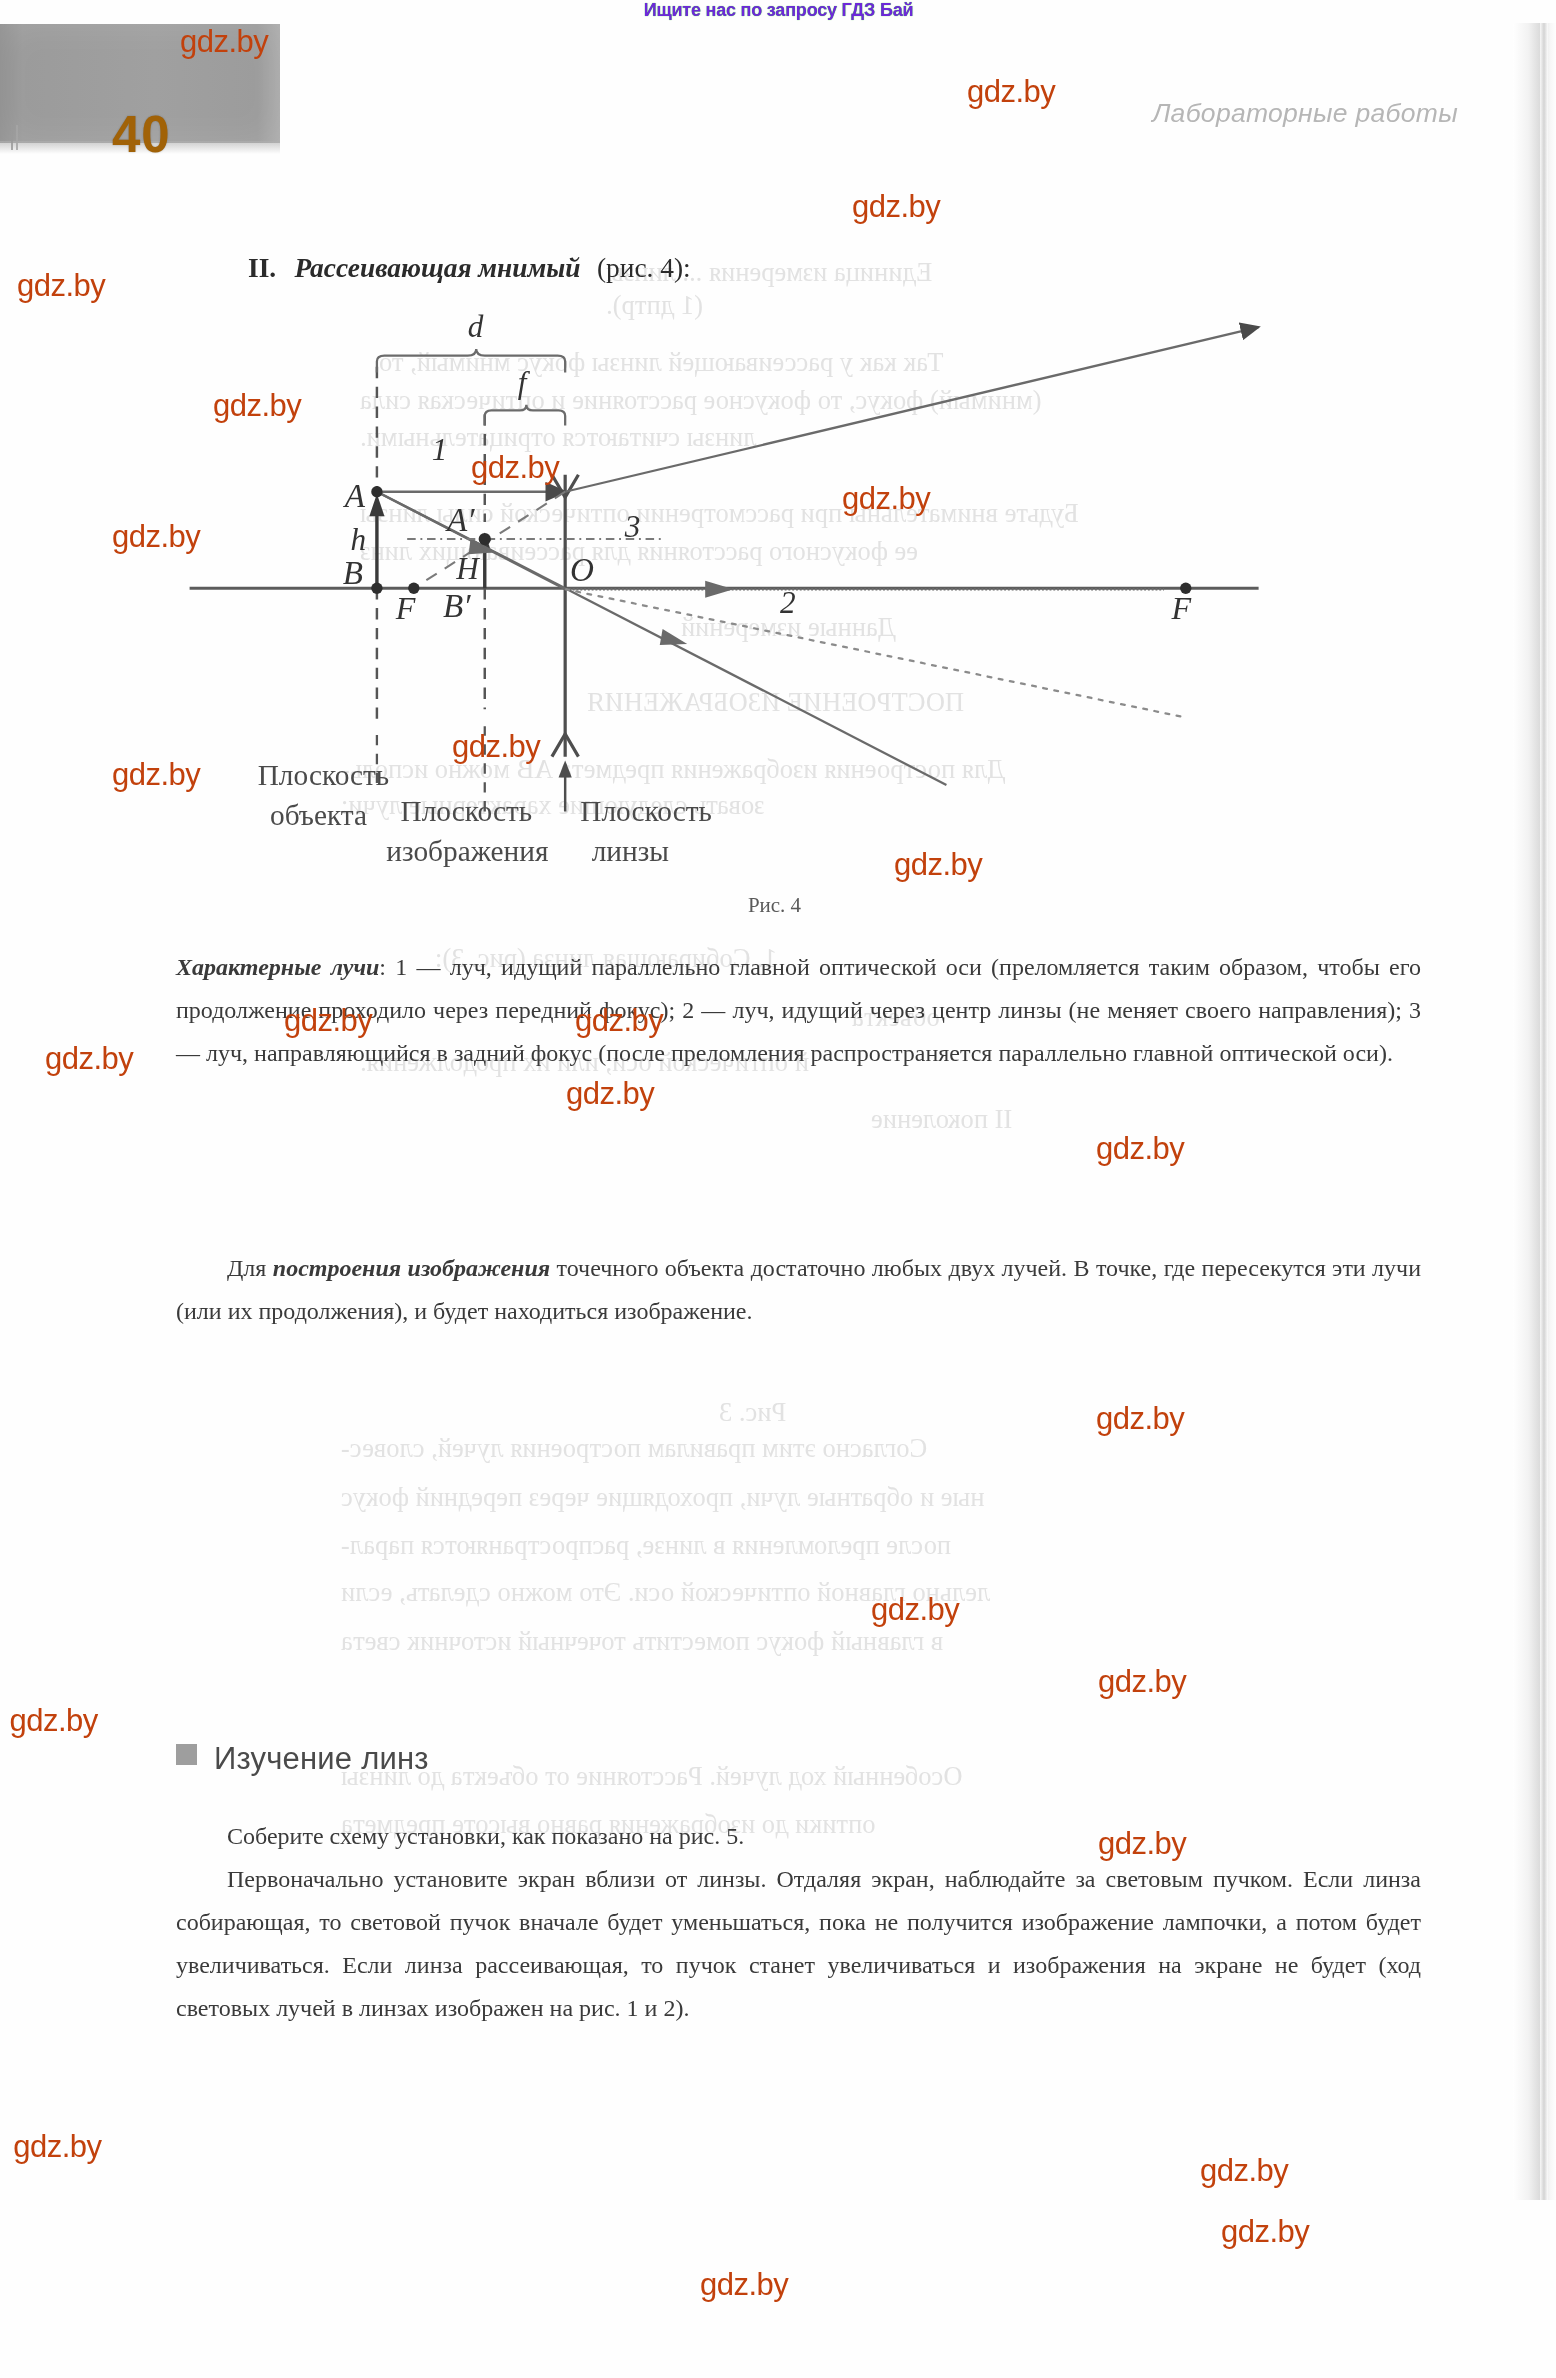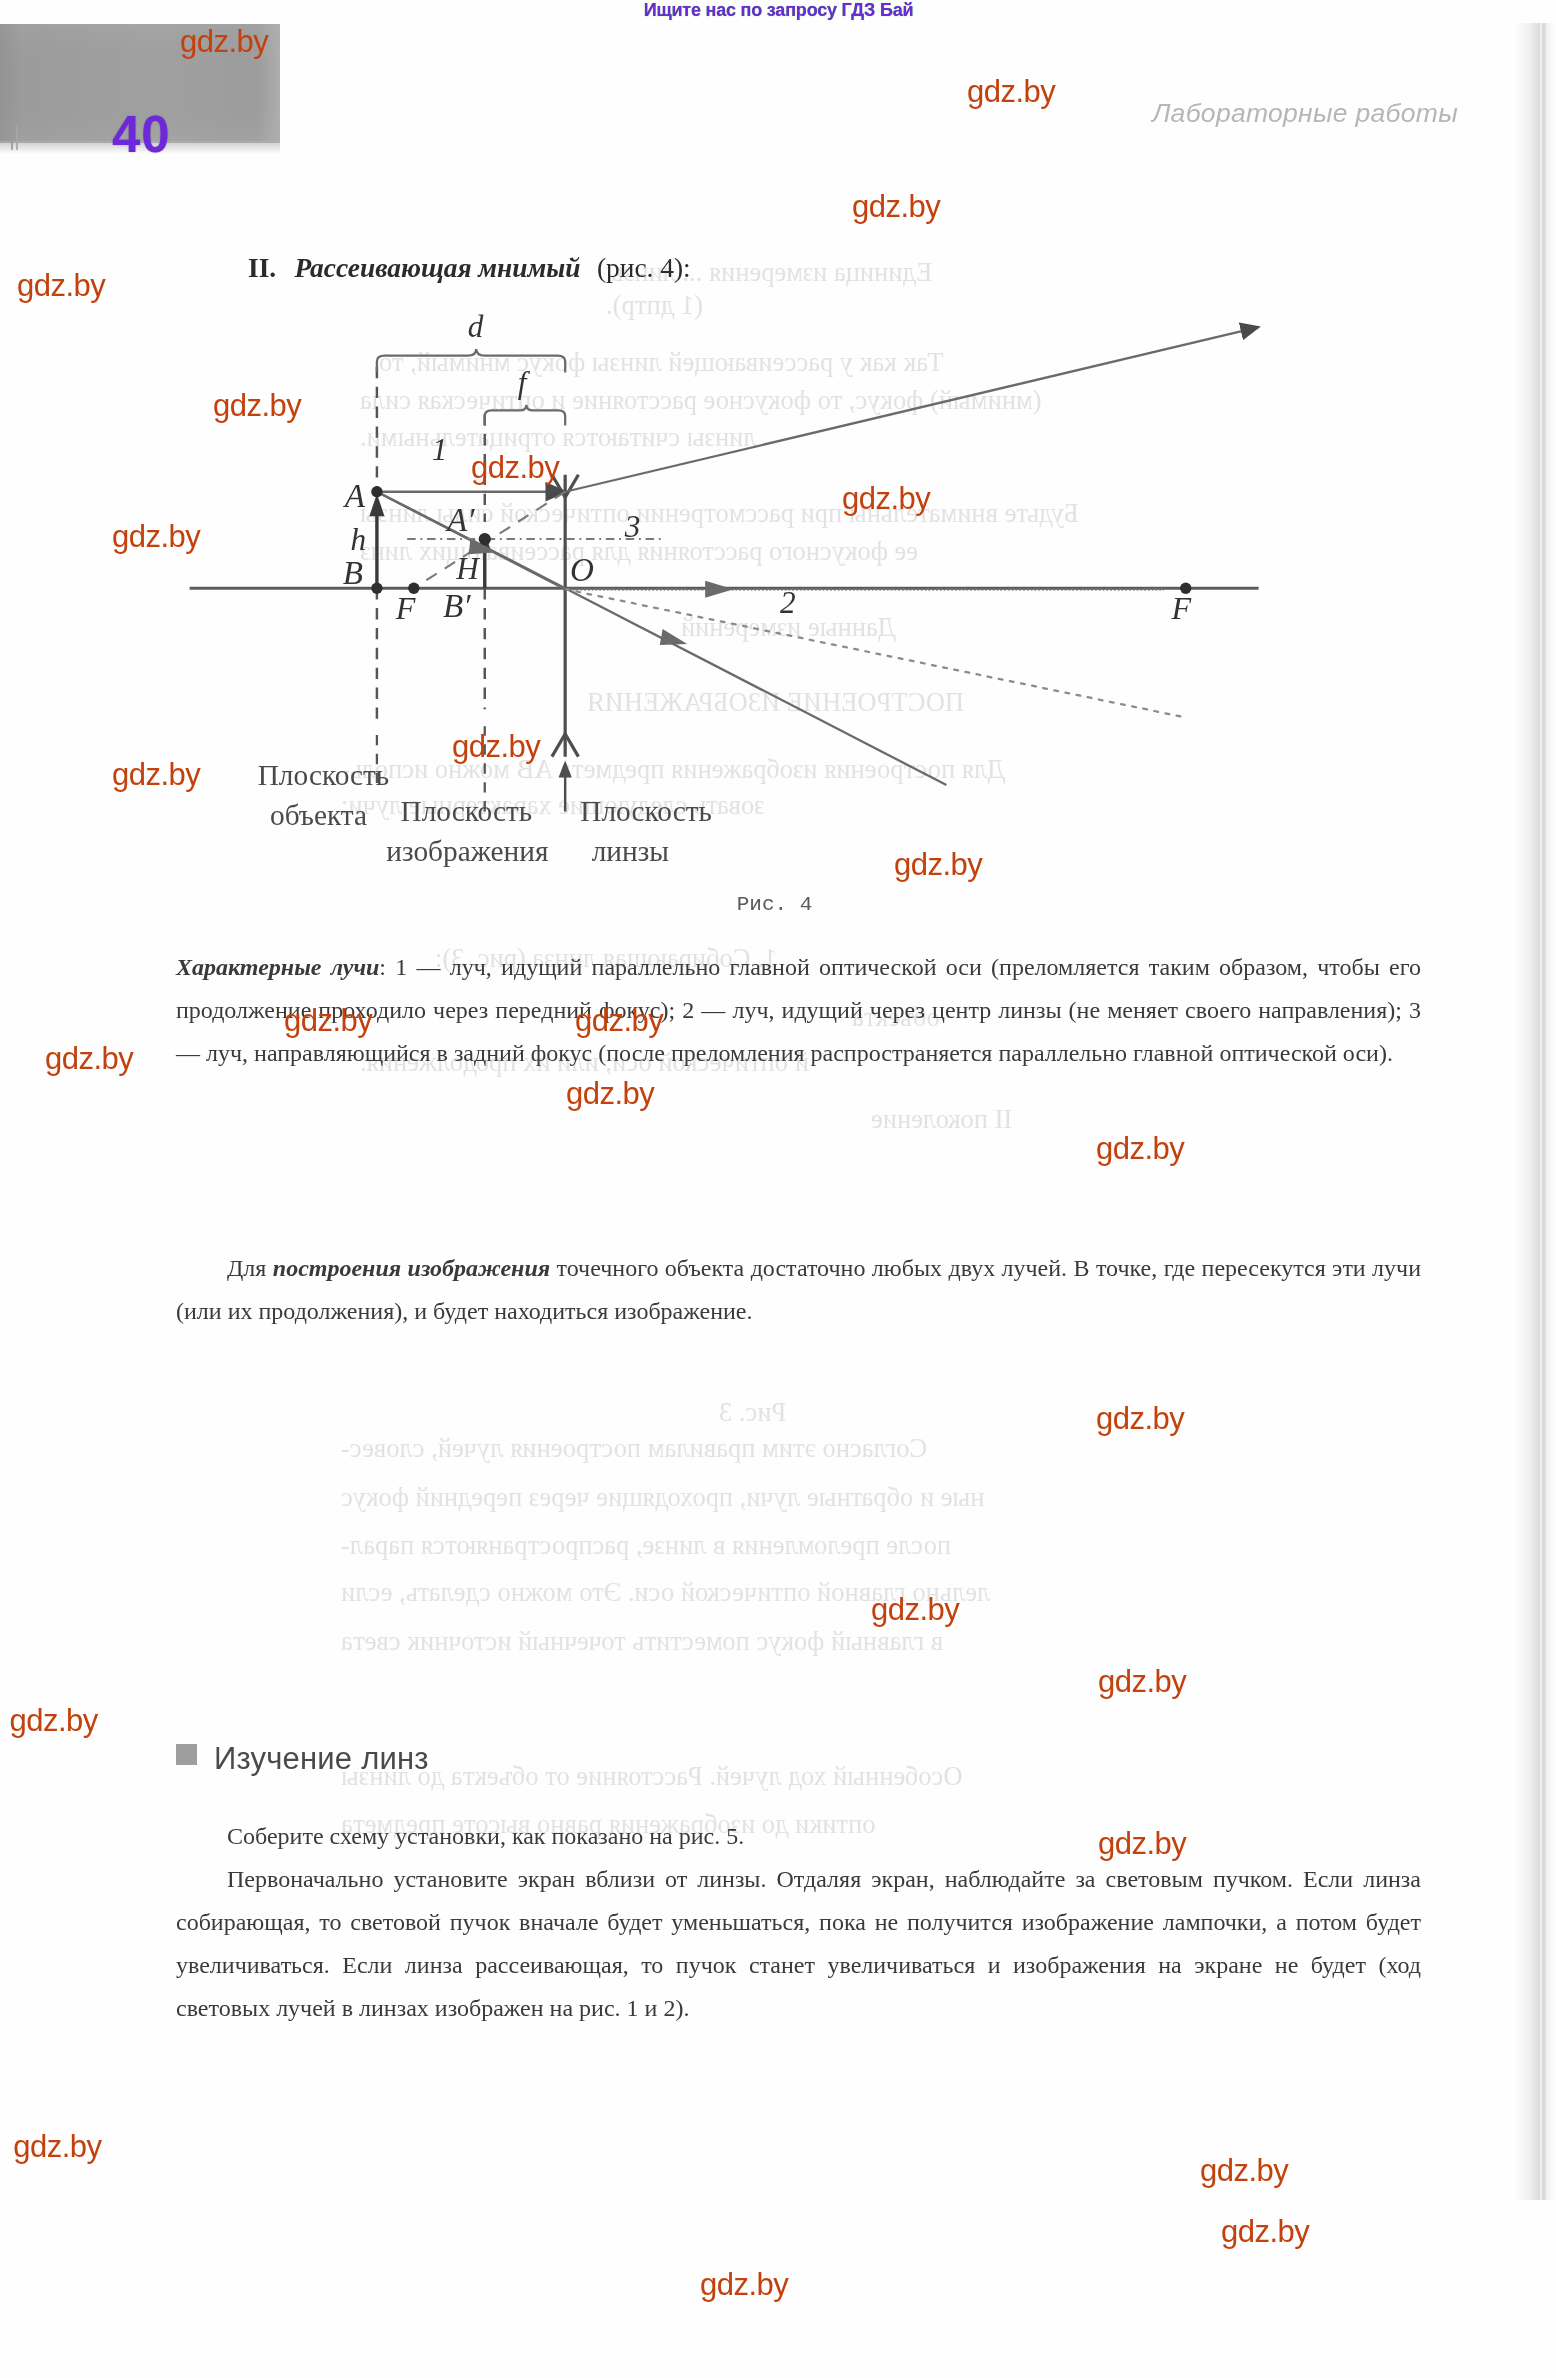--- a/index.html
+++ b/index.html
@@ -39,21 +39,21 @@
     position:absolute; left:0; top:24px; width:280px; height:119px;
     background:linear-gradient(to right,#8d8d8d 0%, #9b9b9b 8%, #a0a0a0 55%, #9c9c9c 92%, #a9a9a9 100%);
     box-shadow:inset 0 0 38px rgba(255,255,255,.12);
   }
   .pagenum-block::after{
     content:""; position:absolute; left:0; right:0; bottom:-11.4px; height:13.2px;
     background:linear-gradient(to bottom, rgba(175,175,175,.65), rgba(255,255,255,0));
   }
   .pagenum {
     position:absolute; left:112px; top:134px;
-    color:#6d28d9; font-family:"Liberation Sans", sans-serif;
+    color:#a16207; font-family:"Liberation Sans", sans-serif;
     font-size:51px; font-weight:700; letter-spacing:0.9px;
     transform:translateY(-50%);
     text-shadow:0 0.9px 1.9px rgba(0,0,0,.25);
   }
   .tick-left {
     position:absolute; left:11.4px; top:125px; width:11.4px; height:24.6px;
     background:
       linear-gradient(to right, #9a9a9a 0 1.9px, transparent 1.9px 4.7px, #a6a6a6 4.7px 6.6px, transparent 6.6px);
     opacity:.85;
   }
@@ -70,21 +70,21 @@
     font-size:27.4px; color:#2b2b2b; white-space:nowrap;
   }
   .sec-head .rn { font-weight:700; font-style:normal; }
   .sec-head .em { font-weight:700; font-style:italic; }
 
   
   .figure { position:absolute; left:0; top:312px; width:1557px; height:596px; }
   .figure svg { position:absolute; left:0; top:0; }
   .fig-caption {
     position:absolute; left:0; top:893px; width:1549px; text-align:center;
-    font-family:Liberation Mono, monospace; font-size:21px; color:#5a5a5a;
+    font-family:Liberation Serif, serif; font-size:21px; color:#5a5a5a;
   }
 
   
   .txt {
     position:absolute; left:176px; width:1245px;
     font-size:24px; line-height:43px; color:#3a3a3a;
     text-align:justify; text-justify:inter-word;
     -webkit-hyphens:none; hyphens:none;font-family:Liberation Serif, serif;
   }
   .txt i, .txt em { font-style:italic; }

